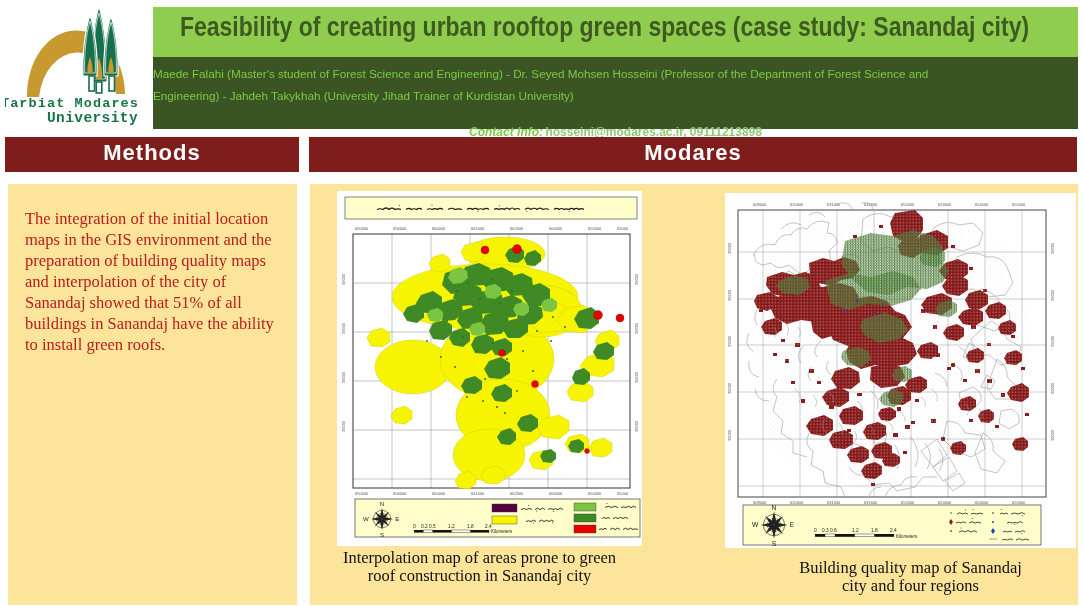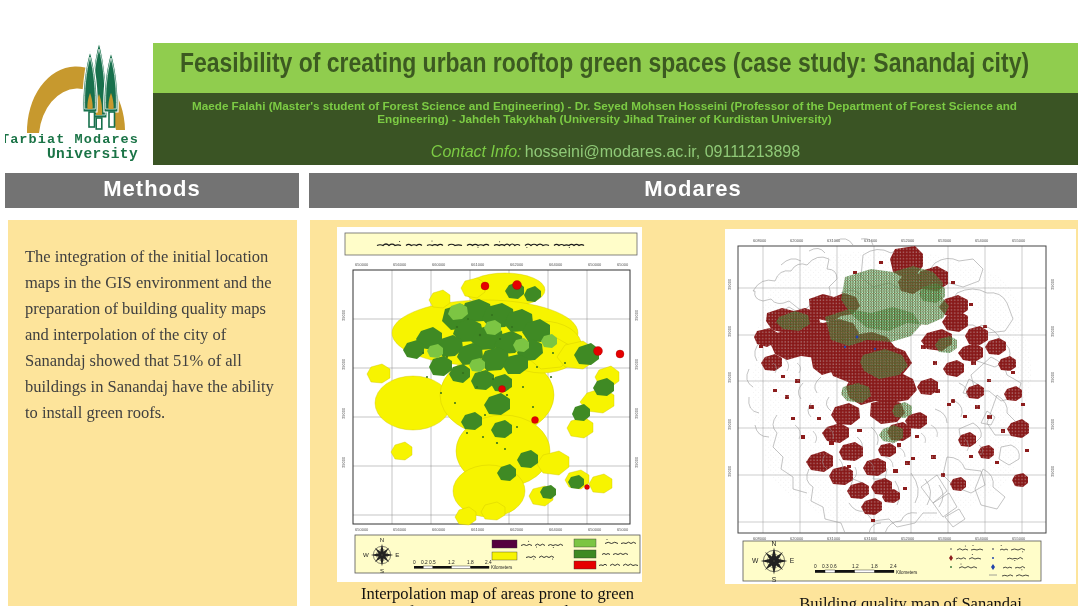--- a/index.html
+++ b/index.html
@@ -1,38 +1,38 @@
 <!DOCTYPE html>
 <html><head>
 <meta charset="utf-8">
 <style>
   html,body{margin:0;padding:0;}
   body{width:1084px;height:606px;background:#ffffff;position:relative;overflow:hidden;
        font-family:"Liberation Sans", sans-serif;}
-  .abs{position:absolute;margin-top:36px;}
+  .abs{position:absolute;}
   #titlebar{left:153px;top:7px;width:925px;height:50px;background:#90CD4E;}
   #titlebar .t{position:absolute;left:27px;top:5px;font-size:27px;font-weight:bold;color:#3C5A21;
                transform:scaleX(0.851);transform-origin:0 0;white-space:nowrap;}
   #authbar{left:153px;top:57px;width:925px;height:72px;background:#3A5424;color:#7CCB44;}
-  #authbar .a{text-align:center;font-size:11.7px;font-weight:bold;line-height:13px;padding-top:6px;}
-  #authbar .c{text-align:center;font-size:16px;font-weight:normal;margin-top:18px;}
+  #authbar .a{font-size:11.7px;font-weight:normal;line-height:22px;padding-top:6px;}
+  #authbar .c{text-align:center;font-size:12px;font-weight:bold;margin-top:18px;}
   #authbar .c .lbl{font-style:italic;color:#7CCB44;}
   #authbar .c .em{color:#8FC977;}
-  .goldbar{top:137px;height:35px;background:#737373;color:#ffffff;text-align:center;}
+  .goldbar{top:137px;height:35px;background:#7f1d1d;color:#ffffff;text-align:center;}
   .goldbar .g{font-size:22px;letter-spacing:1px;font-weight:bold;margin-top:3px;}
   #methodsbar{left:5px;width:294px;}
   #outcomesbar{left:309px;width:768px;}
   #leftpanel{left:8px;top:184px;width:289px;height:421px;background:#FDE49B;}
-  #leftpanel .txt{margin:24px 14px 0 17px;font-family:"Liberation Serif",serif;font-size:16.5px;line-height:26px;color:#404040;}
+  #leftpanel .txt{margin:24px 14px 0 17px;font-family:"Liberation Serif",serif;font-size:16.5px;line-height:21px;color:#b91c1c;}
   #rightpanel{left:310px;top:184px;width:768px;height:421px;background:#FDE49B;}
   .mapbox{position:absolute;background:#ffffff;}
   #map1{left:27px;top:7px;width:305px;height:355px;}
   #map2{left:415px;top:9px;width:351px;height:355px;}
   .cap{position:absolute;text-align:center;font-family:"Liberation Serif",serif;font-size:16.5px;line-height:18px;color:#111;}
-  #cap1{left:35px;top:365px;width:305px;}
+  #cap1{left:17px;top:365px;width:305px;}
   #cap2{left:425px;top:375px;width:351px;}
 </style>
 </head>
 <body>
 
   <div class="abs" id="logo" style="left:5px;top:0px;width:150px;height:135px;font-family:Liberation Mono, monospace;">
     <svg width="150" height="135" viewBox="0 0 150 135">
       <path d="M22,97 A49,65 0 0 1 120,94 L111,94 A39,51 0 0 0 34,97 Z" fill="#C7992E"></path>
 
       <g>

